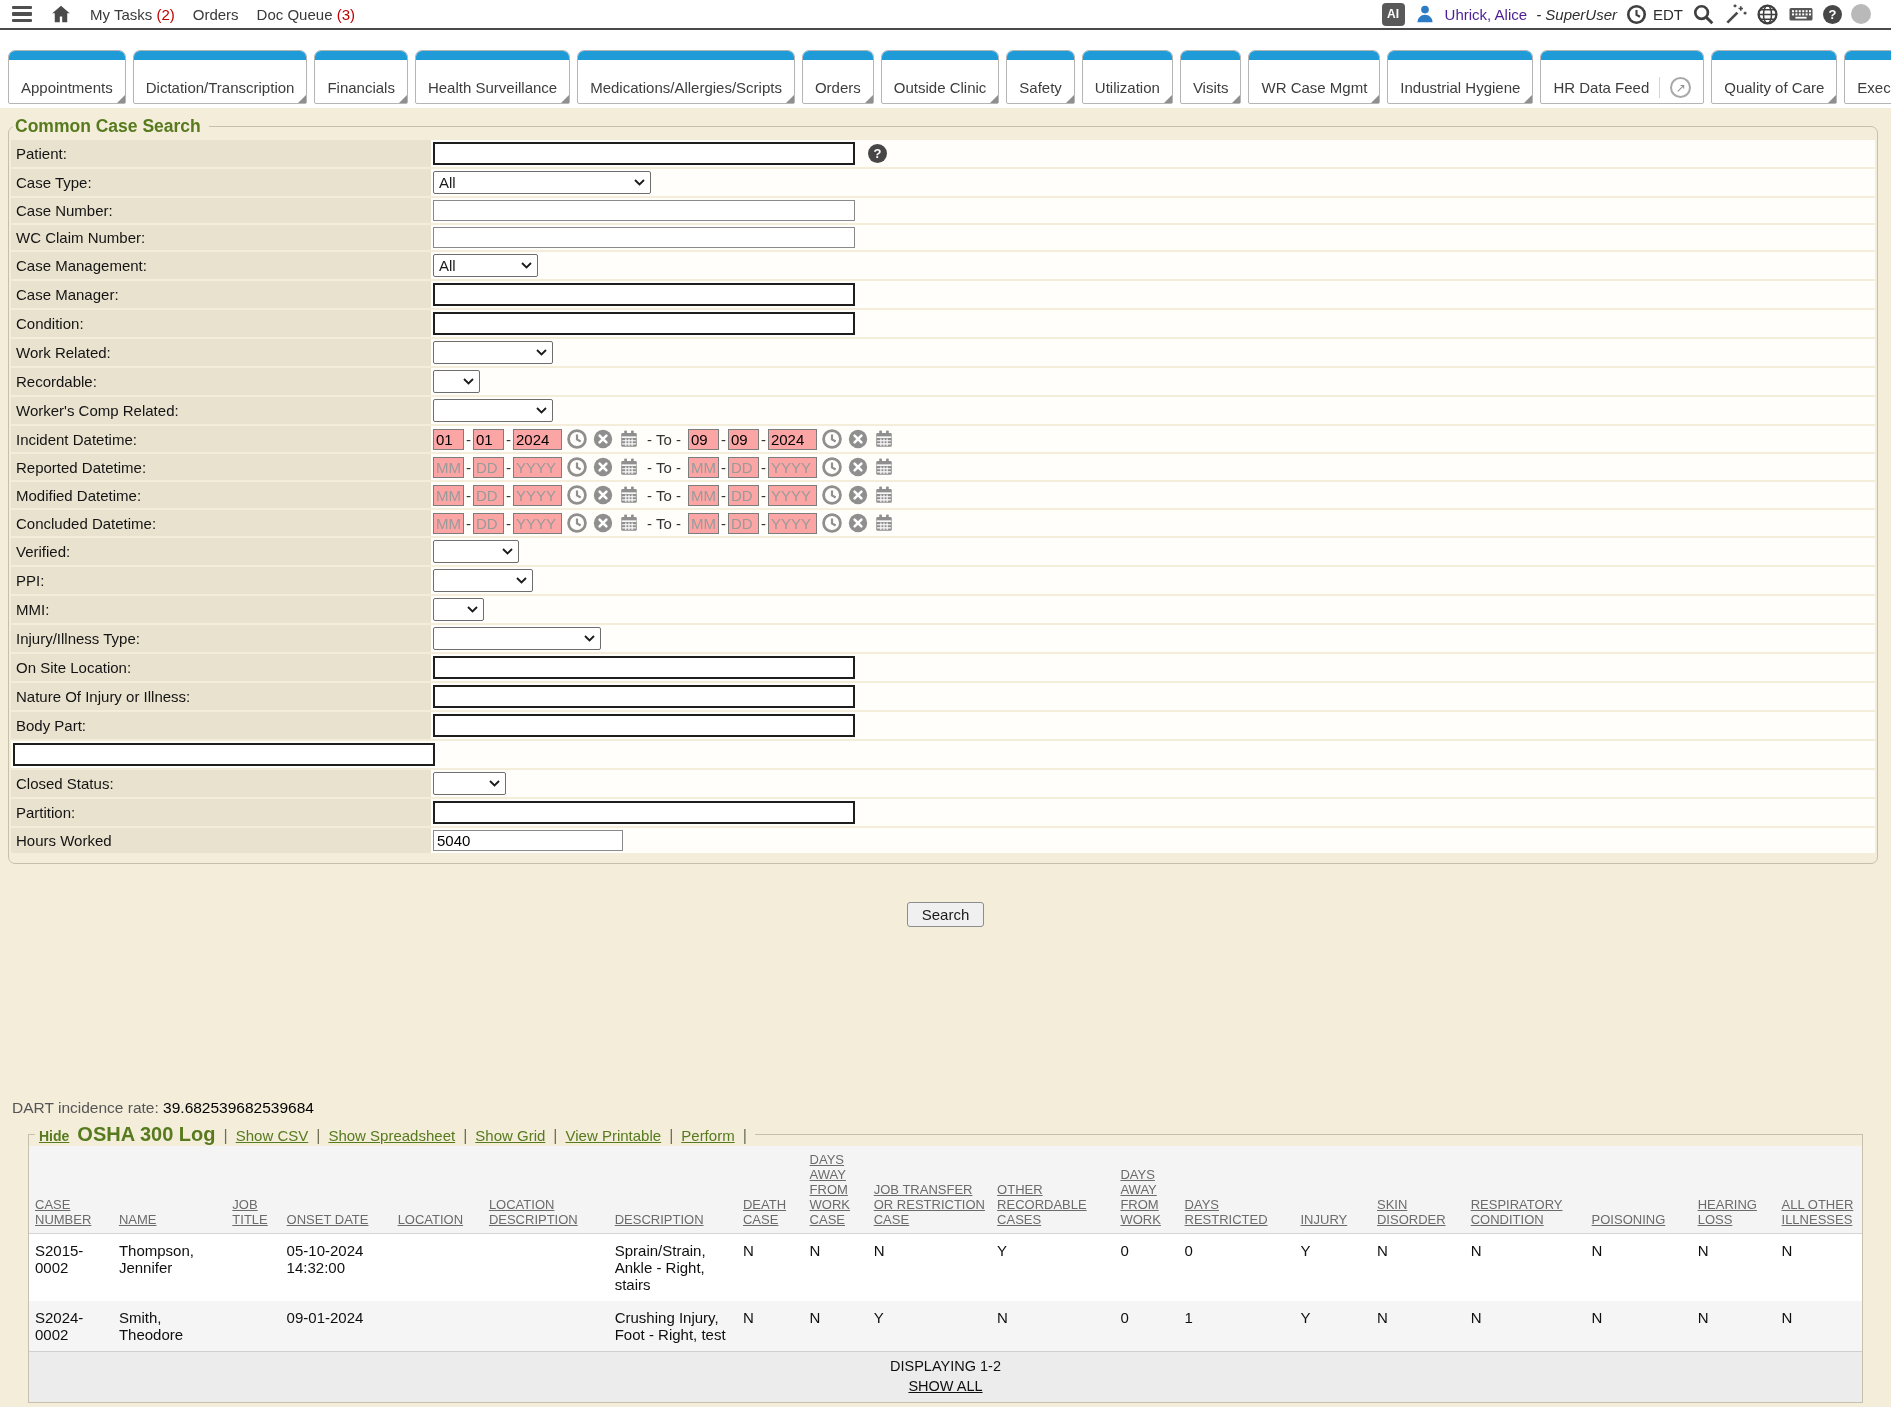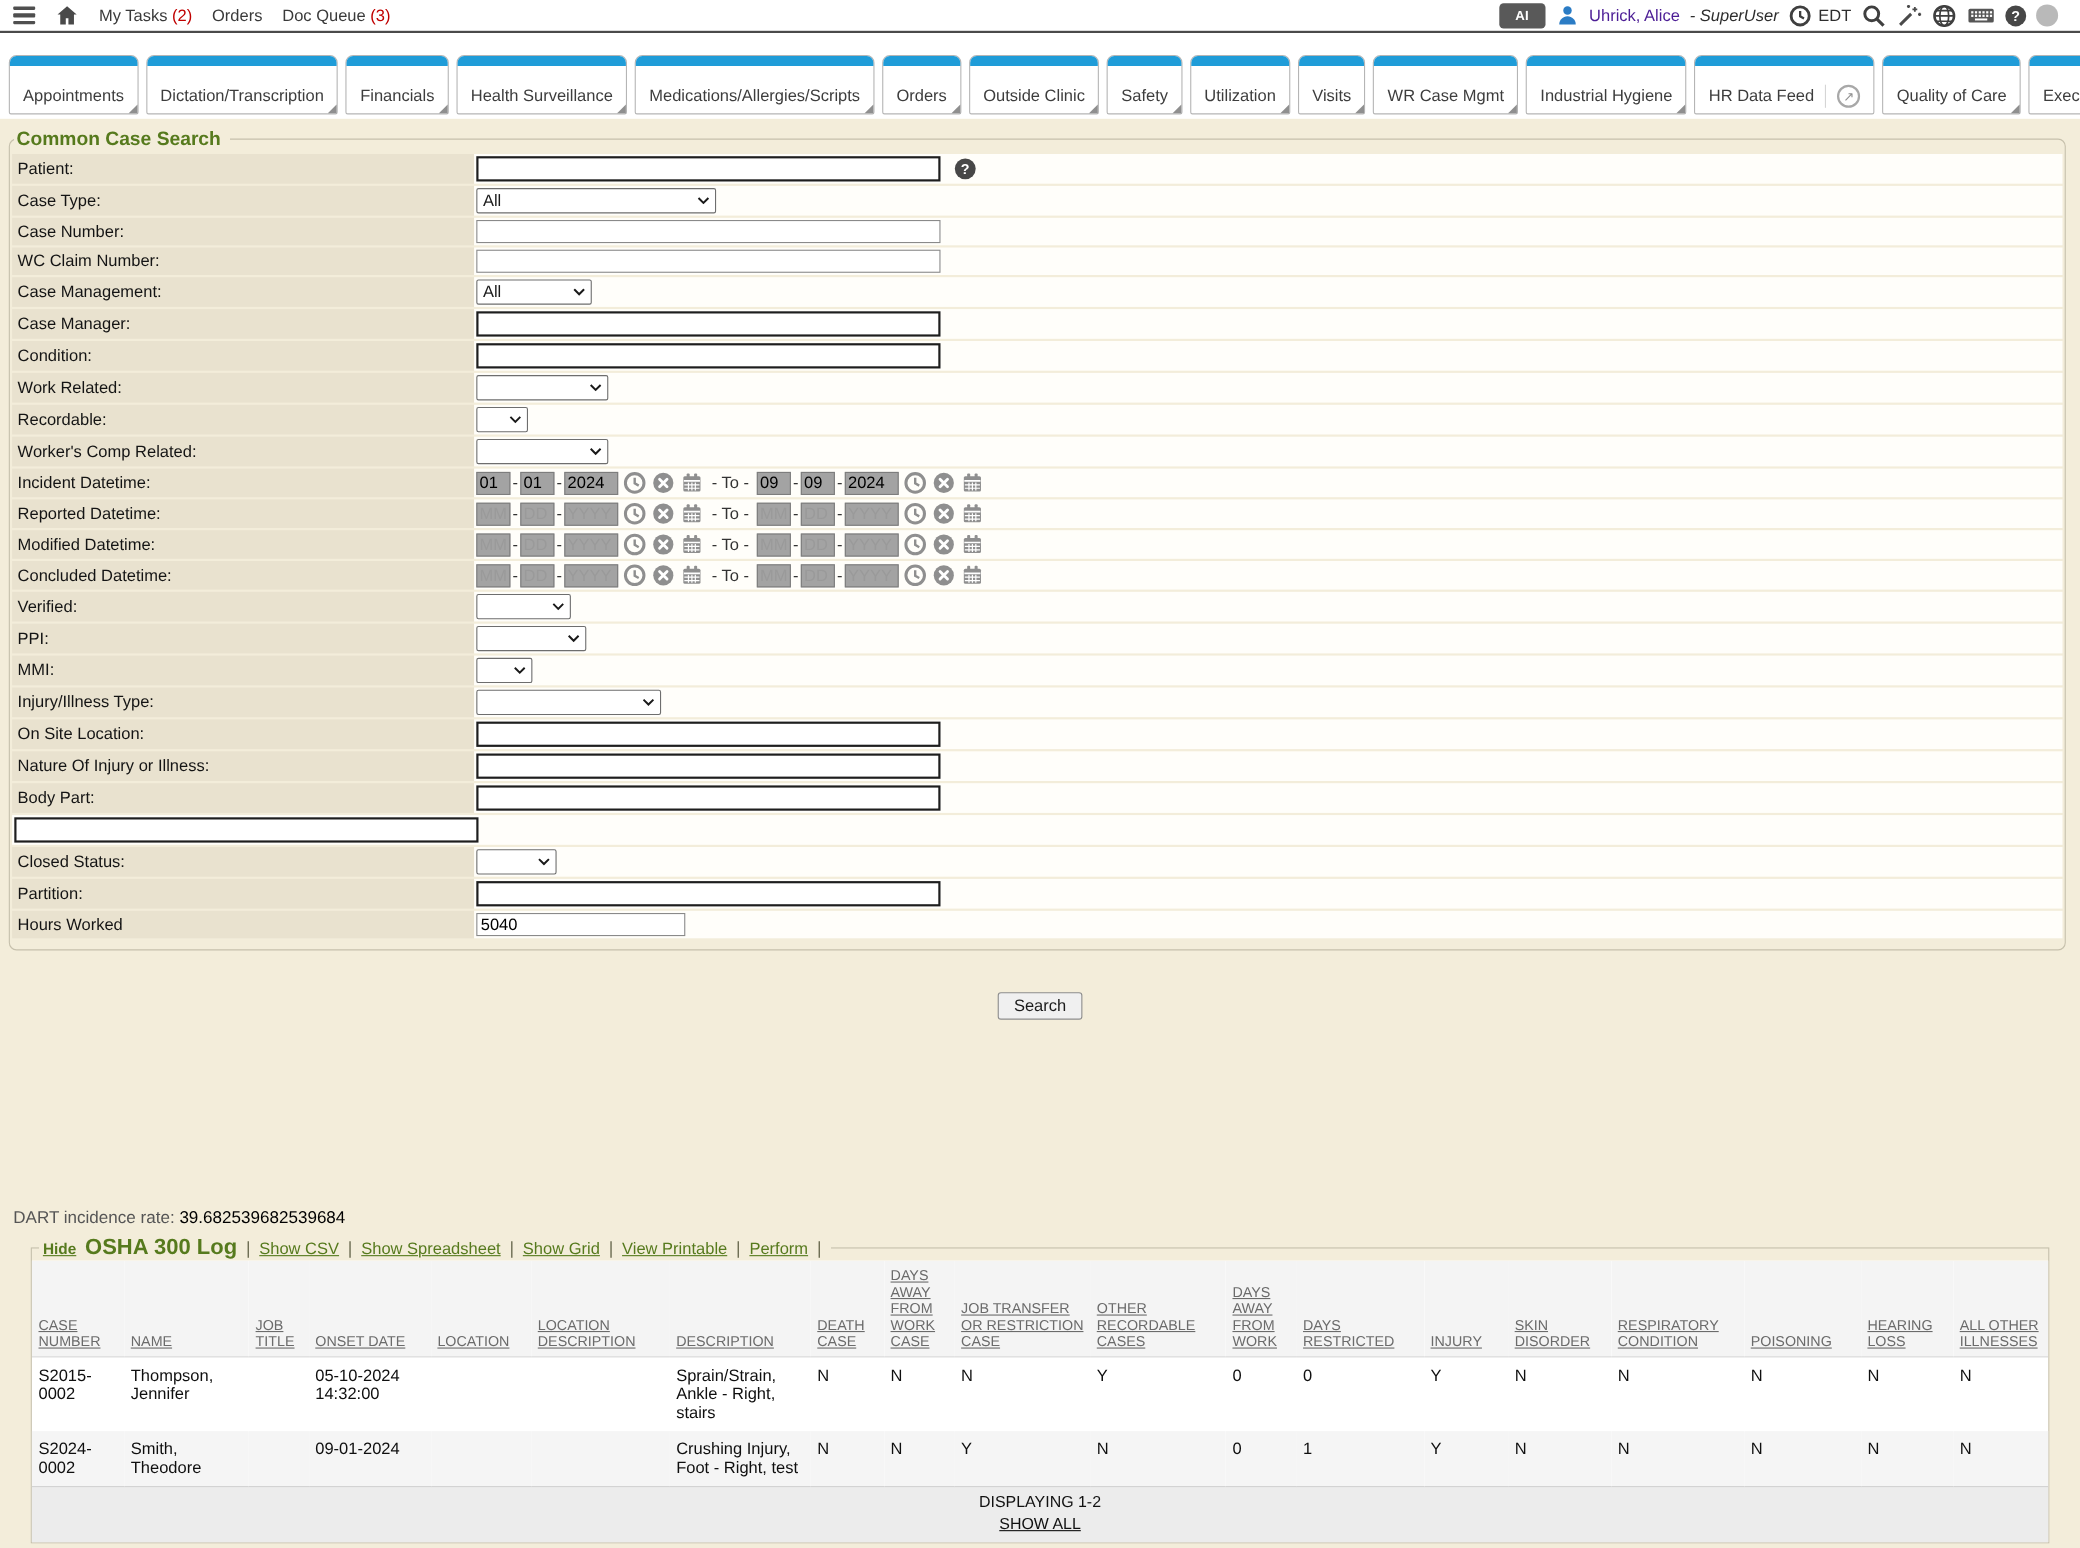--- a/index.html
+++ b/index.html
@@ -13,21 +13,21 @@
   
   .topbar {
     background:#fff; border-bottom:2px solid #4a4a4a;
     height:30px; display:flex; align-items:center; gap:18px; padding:0 12px;
   }
   .hamburger { display:inline-flex; flex-direction:column; gap:3px; cursor:pointer; }
   .hamburger i { width:20px; height:3.5px; background:#4f4f4f; border-radius:1px; display:block; }
   .nav-link { color:#3a3a3a; text-decoration:none; font-size:15px; cursor:pointer; }
   .nav-count { color:#c00000; }
   .topbar-right { margin-left:auto; display:flex; align-items:center; gap:9px; padding-right:8px; }
-  .ai-badge { width:42px; height:23px; background:#595959; color:#fff; font-weight:bold;
+  .ai-badge { width:23px; height:23px; background:#595959; color:#fff; font-weight:bold;
     font-size:12px; border-radius:4px; display:flex; align-items:center; justify-content:center; }
   .user-name { color:#4c1d95; }
   .user-role { font-style:italic; color:#2e2e2e; }
   .tz { color:#2e2e2e; margin-left:-3px; }
   .help-circle {
     width:19px; height:19px; border-radius:50%; background:#474747; color:#fff;
     font-size:13px; font-weight:bold; display:inline-flex; align-items:center; justify-content:center;
   }
   .status-dot { width:20px; height:20px; border-radius:50%; background:#b9b9b9; }
   .tb-icon { display:inline-flex; }
@@ -57,21 +57,21 @@
     display:flex; align-items:center; padding-left:5px; }
   .form-field { flex:1; background:#fffefa; display:flex; align-items:center; padding:2px 4px 2px 2px; }
   input.ti { height:21px; border:1px solid #8a8a8a; font-size:15px; font-family:inherit;
     padding:0 3px; background:#fff; }
   input.ti.strong { border:2px solid #1e1e1e; height:23px; }
   .sel { height:23px; border:1px solid #6e6e6e; border-radius:2px; background:#fff; cursor:pointer;
     display:inline-flex; align-items:center; justify-content:space-between; padding:0 5px; font-size:15px; }
   .chev { display:inline-flex; margin-left:8px; }
   .dt { display:inline-flex; align-items:center; }
   .dt input { height:21px; border:1px solid #7d7d7d; font-size:15px; font-family:inherit;
-    padding:0 2px; background:#a3a3a3; }
+    padding:0 2px; background:#fca5a5; }
   .dt input::placeholder { color:#9a9a9a; }
   .dmm,.ddd { width:31px; } .dyy { width:49px; }
   .dt-sep { margin:0 2px; color:#333; }
   .dt-icon { width:22px; height:22px; margin-left:4px; display:inline-flex; cursor:pointer; }
   .to-label { margin:0 7px; color:#333; }
   .field-help { margin-left:13px; cursor:pointer; }
 
   .search-row { text-align:center; margin-top:38px; }
   button.search-btn { font-size:15px; font-family:inherit; padding:3px 14px; border:1px solid #8d8d8d;
     border-radius:3px; background:#f0f0f0; color:#1a1a1a; cursor:pointer; }

